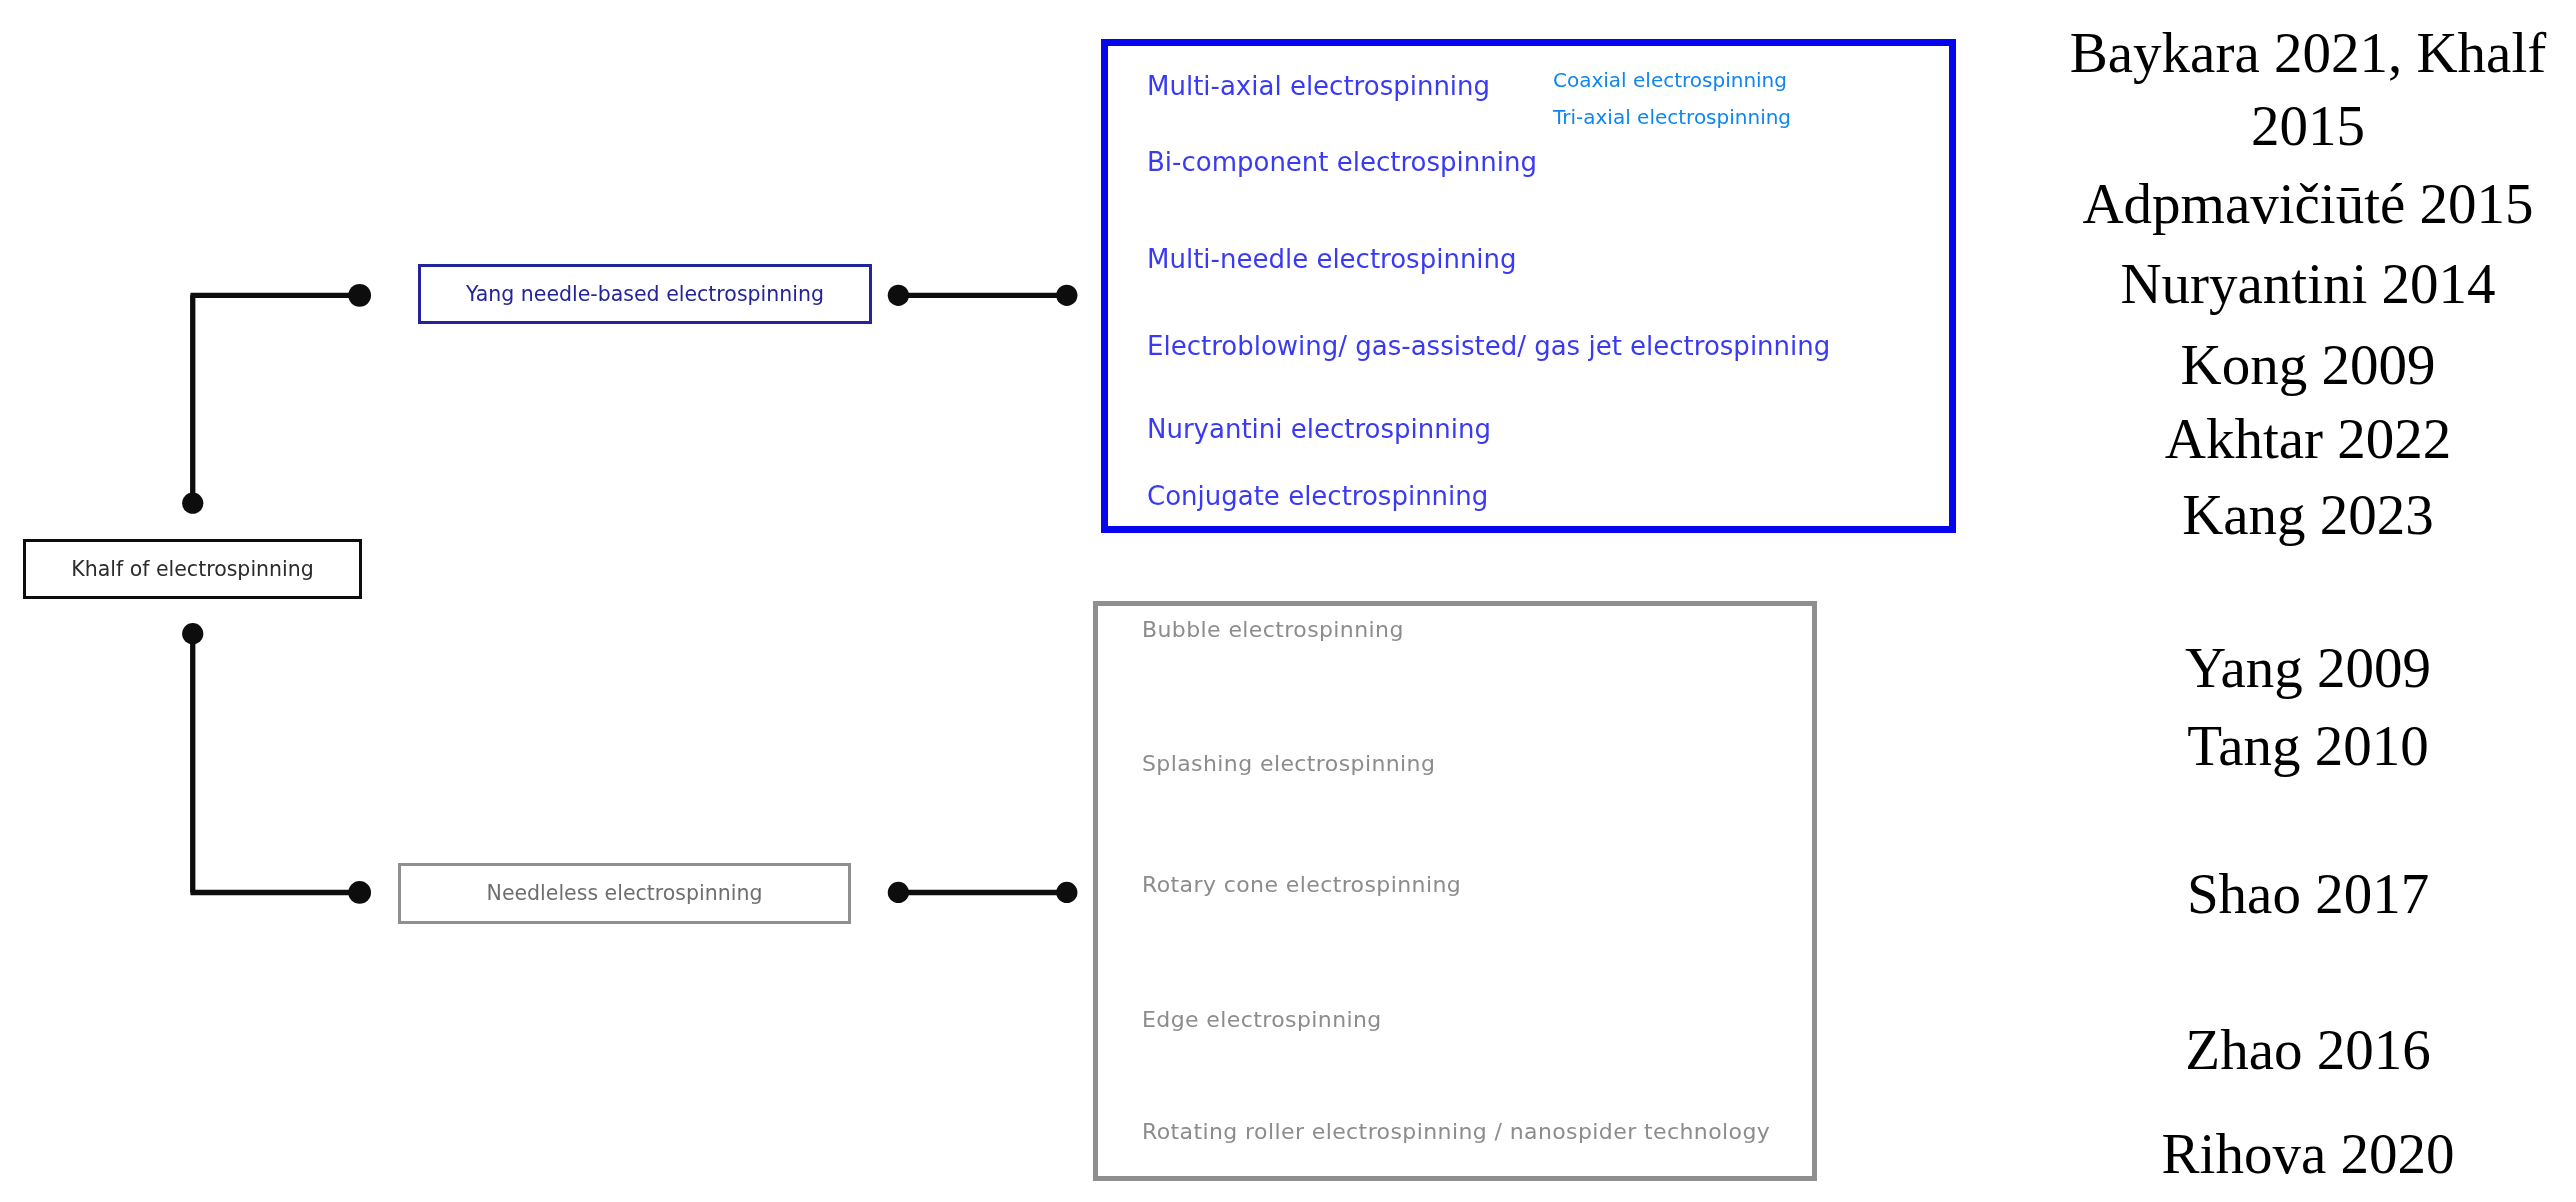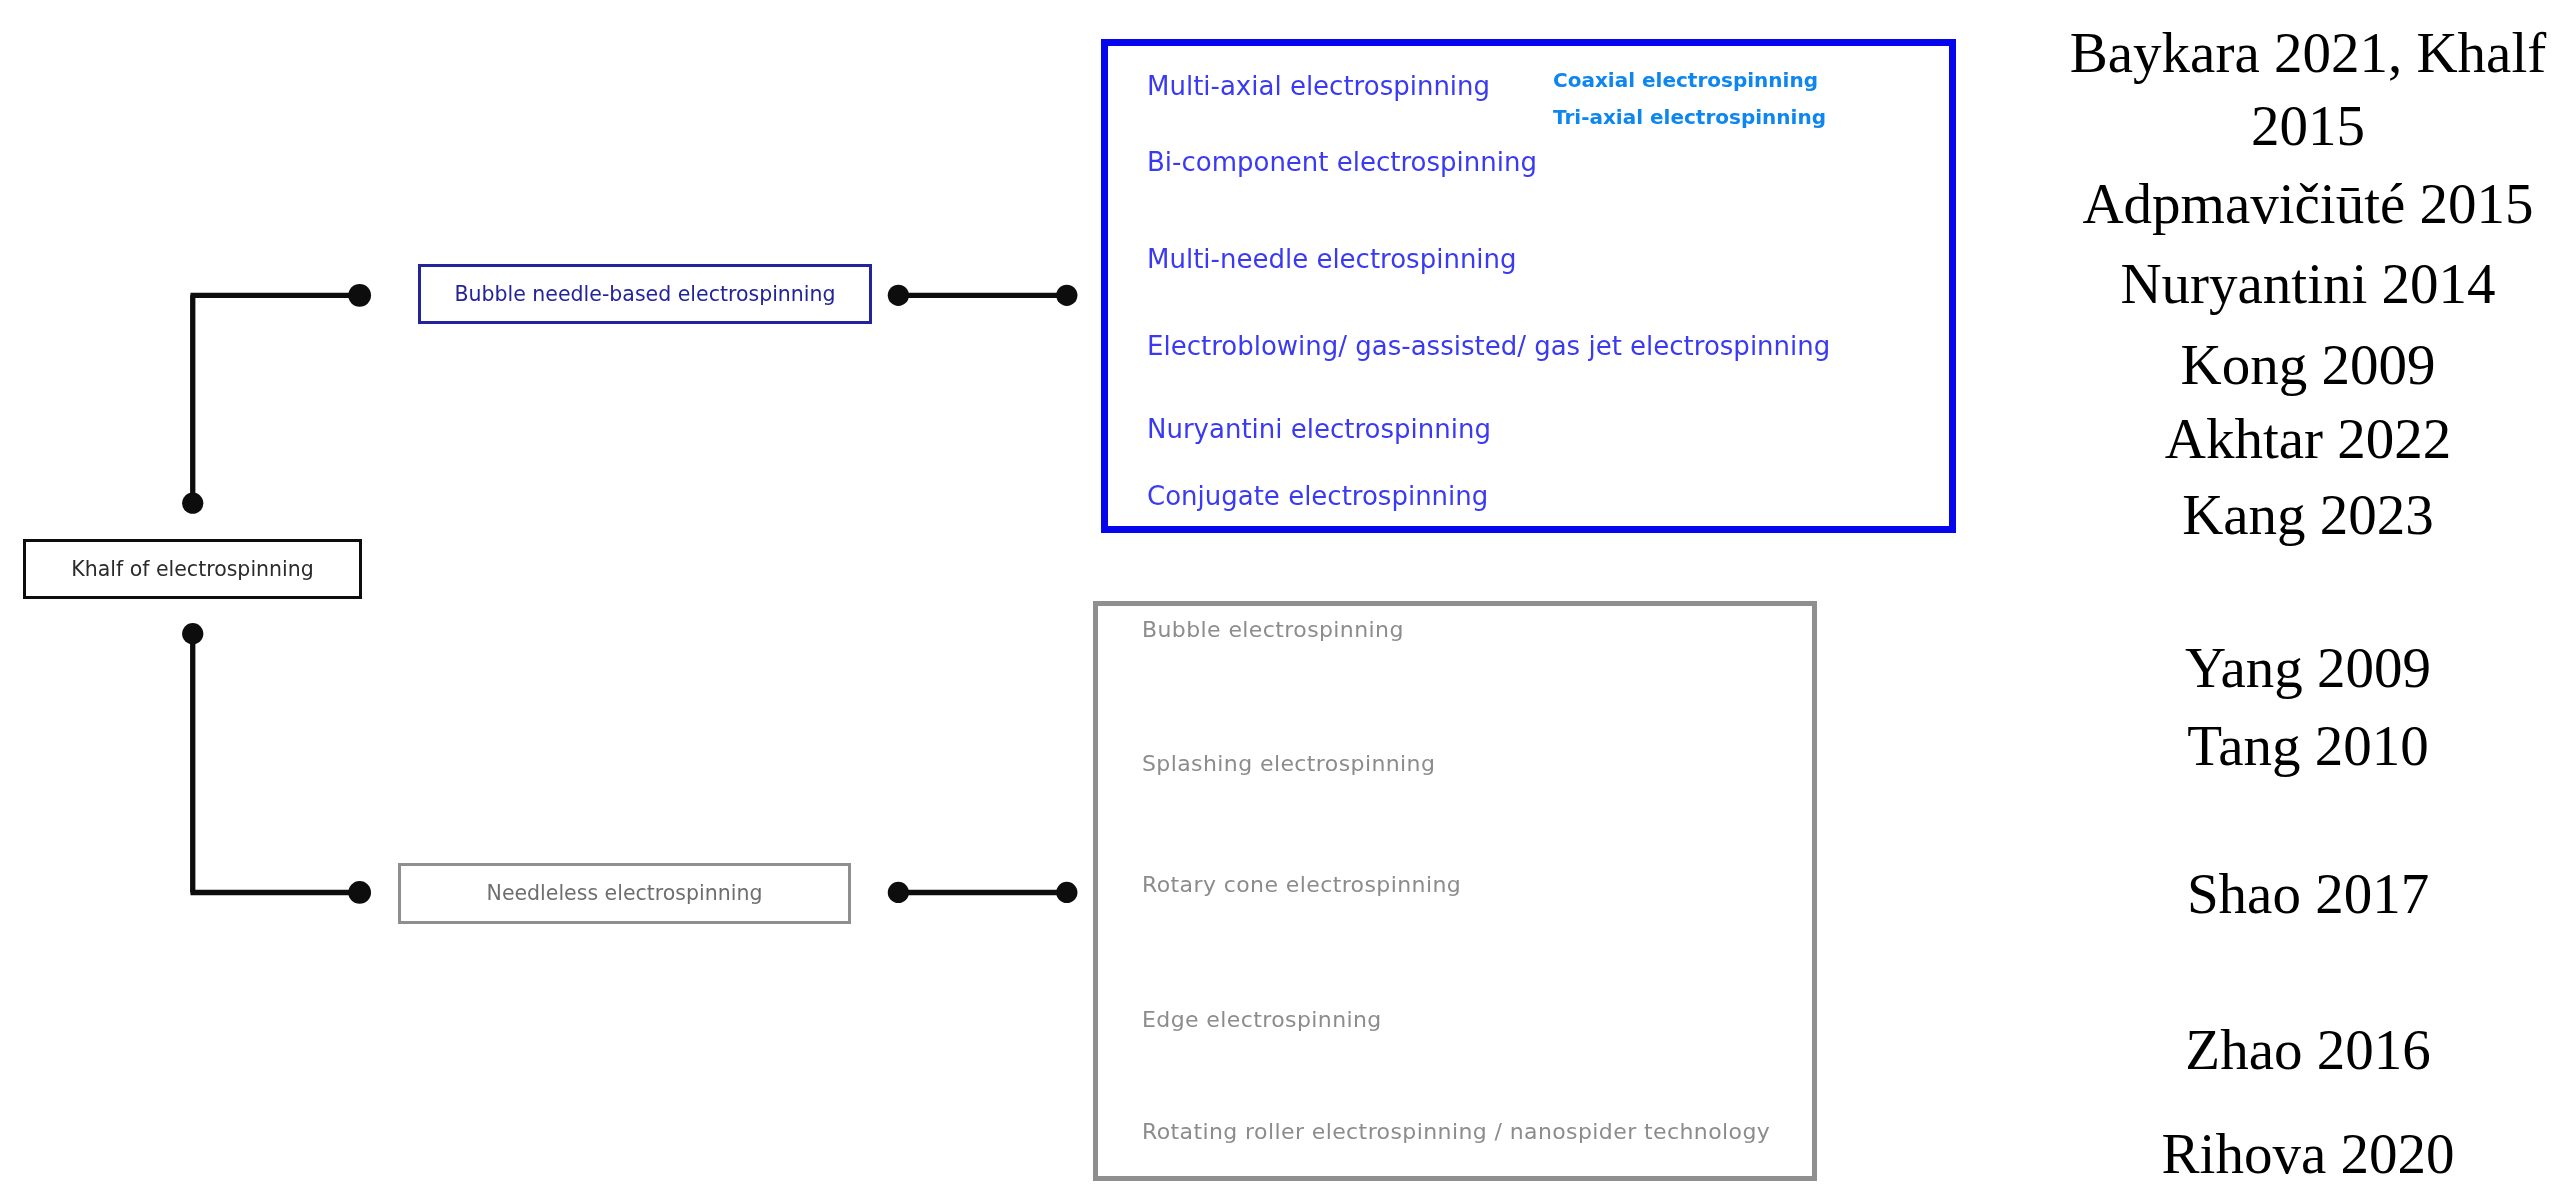--- a/index.html
+++ b/index.html
@@ -29,21 +29,21 @@
   .panel{position:absolute;background:#ffffff;box-sizing:border-box;}
   .panel-blue{left:1101px;top:39px;width:855px;height:494px;border:7.6px solid var(--panel-blue-border);}
   .panel-gray{left:1093px;top:601px;width:724px;height:580px;border:5.3px solid var(--panel-gray-border);}
 
   .blue-item{
     position:absolute;left:39px;transform:translateY(-50%);
     color:var(--item-blue);font-size:26px;line-height:1;white-space:nowrap;
   }
   .sub-item{
     position:absolute;left:445px;transform:translateY(-50%);
-    color:var(--sub-item-blue);font-size:20px;line-height:1;white-space:nowrap;font-weight:bold;
+    color:var(--sub-item-blue);font-size:20px;line-height:1;white-space:nowrap;
   }
   .gray-item{
     position:absolute;left:44px;transform:translateY(-50%);
     color:var(--gray-text);font-size:22px;line-height:1;letter-spacing:0.4px;white-space:nowrap;
   }
 
   .citations{position:absolute;left:2015px;top:0;width:586px;height:1203px;}
   .citation-line{
     position:absolute;left:0;width:100%;text-align:center;transform:translateY(-50%);
     font-family:"Liberation Serif","DejaVu Serif",serif;
@@ -77,21 +77,21 @@
 
     <line class="g-line" x1="1918" y1="114" x2="2034" y2="111"></line>
     <circle class="g-dot" cx="1918" cy="114" r="13"></circle>
     <circle class="g-dot" cx="2034" cy="111" r="13"></circle>
   </svg>
 
   <div class="node node-root">
     <span>Khalf of electrospinning</span>
   </div>
   <div class="node node-basic">
-    <span>Bubble needle-based electrospinning</span>
+    <span>Yang needle-based electrospinning</span>
   </div>
   <div class="node node-needleless">
     <span>Needleless electrospinning</span>
   </div>
 
   <div class="panel panel-blue">
     <div class="blue-item" style="top:40px">Multi-axial electrospinning</div>
     <div class="blue-item" style="top:116px">Bi-component electrospinning</div>
     <div class="blue-item" style="top:213px">Multi-needle electrospinning</div>
     <div class="blue-item" style="top:300px">Electroblowing/ gas-assisted/ gas jet electrospinning</div>

